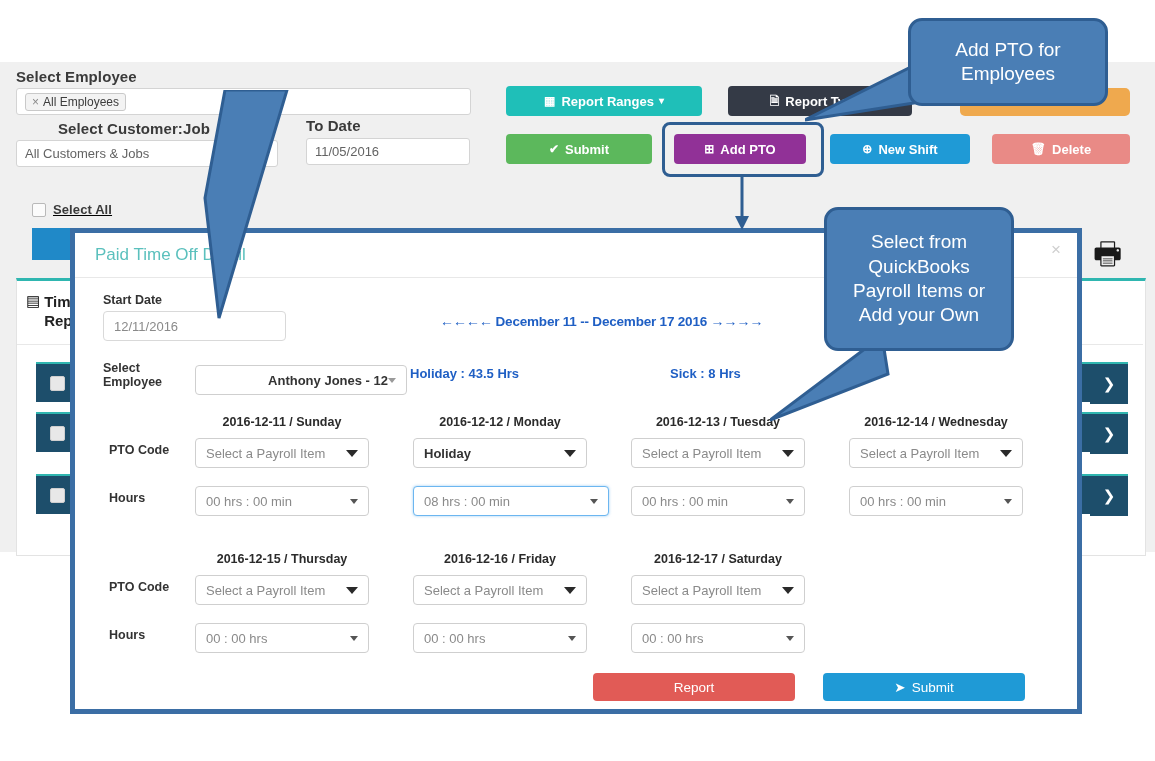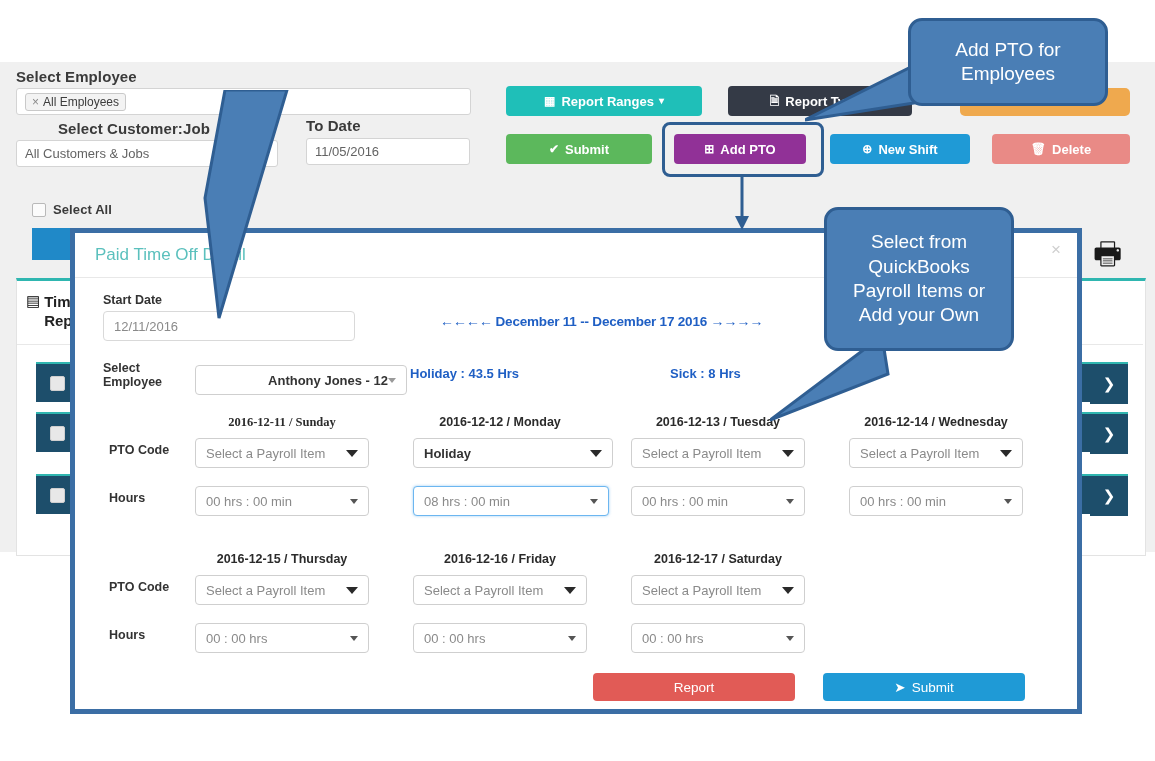--- a/index.html
+++ b/index.html
@@ -301,21 +301,21 @@
 
   <div class="field-box" style="position:absolute;left:16px;top:140px;width:262px;">
     <span>All Customers &amp; Jobs</span>
   </div>
 
   <div style="position:absolute;left:306px;top:117px;" class="lbl">To Date</div>
   <div class="field-box" style="position:absolute;left:306px;top:138px;width:164px;">
     <span>11/05/2016</span>
   </div>
 
-  <div style="position:absolute;left:32px;top:202px;display:flex;align-items:center;gap:7px;">
+  <div style="position:absolute;left:32px;top:202px;display:flex;align-items:center;gap:7px;text-decoration:underline;">
     <span class="cb"></span>
     <span class="lbl" style="font-size:13px;">Select All</span>
   </div>
 
   <div style="position:absolute;left:32px;top:228px;width:62px;height:32px;background:#2089c8;"></div>
 
   <div class="report-card" style="left:16px;top:278px;width:1128px;height:274px;"></div>
   <div style="position:absolute;left:26px;top:293px;width:58px;display:flex;align-items:flex-start;gap:4px;">
     <span style="font-size:15px;line-height:1;">▤</span>
     <span class="report-title">
@@ -386,21 +386,21 @@
     <polygon points="18,54 11,40 25,40" fill="#2f5e92"></polygon>
   </svg>
 
   <div class="modal">
     <div class="modal-head">
       <span class="modal-title">Paid Time Off Detail</span>
       <span class="modal-close">×</span>
     </div>
 
     <div style="position:absolute;left:28px;top:60px;" class="m-lbl">Start Date</div>
-    <div class="inp" style="position:absolute;left:28px;top:78px;width:252px;">
+    <div class="inp" style="position:absolute;left:28px;top:78px;width:183px;">
       <span>12/11/2016</span>
     </div>
 
     <div class="weeknav" style="position:absolute;left:365px;top:80px;">
       <span class="arr">←←←←</span>
       <span>December 11 -- December 17 2016</span>
       <span class="arr">→→→→</span>
     </div>
 
     <div style="position:absolute;left:28px;top:128px;width:62px;" class="m-lbl">
@@ -415,31 +415,31 @@
     <div class="stat" style="position:absolute;left:335px;top:133px;">Holiday : 43.5 Hrs</div>
     <div class="stat" style="position:absolute;left:595px;top:133px;">Sick : 8 Hrs</div>
 
     <div class="m-lbl" style="position:absolute;left:34px;top:210px;">PTO Code</div>
     <div class="m-lbl" style="position:absolute;left:34px;top:258px;">Hours</div>
 
     <div class="m-lbl" style="position:absolute;left:34px;top:347px;">PTO Code</div>
     <div class="m-lbl" style="position:absolute;left:34px;top:395px;">Hours</div>
 
     <div id="row1">
-        <div class="daycol-head" style="position: absolute; left: 120px; top: 182px; width: 174px; font-family: Liberation Serif, serif;">2016-12-11 / Sunday</div>
+        <div class="daycol-head" style="position: absolute; left: 120px; top: 182px; width: 174px;">2016-12-11 / Sunday</div>
         <div class="sel" style="position: absolute; left: 120px; top: 205px; width: 174px;">
           <span>Select a Payroll Item</span>
           <span class="caret-big"></span>
         </div>
         <div class="sel" style="position: absolute; left: 120px; top: 253px; width: 174px;">
           <span>00 hrs : 00 min</span>
           <span class="caret-sm"></span>
         </div>
         <div class="daycol-head" style="position: absolute; left: 338px; top: 182px; width: 174px;">2016-12-12 / Monday</div>
-        <div class="sel filled" style="position: absolute; left: 338px; top: 205px; width: 200px;">
+        <div class="sel filled" style="position: absolute; left: 338px; top: 205px; width: 174px;">
           <span>Holiday</span>
           <span class="caret-big"></span>
         </div>
         <div class="sel focus" style="position: absolute; left: 338px; top: 253px; width: 196px;">
           <span>08 hrs : 00 min</span>
           <span class="caret-sm"></span>
         </div>
         <div class="daycol-head" style="position: absolute; left: 556px; top: 182px; width: 174px;">2016-12-13 / Tuesday</div>
         <div class="sel" style="position: absolute; left: 556px; top: 205px; width: 174px;">
           <span>Select a Payroll Item</span>

